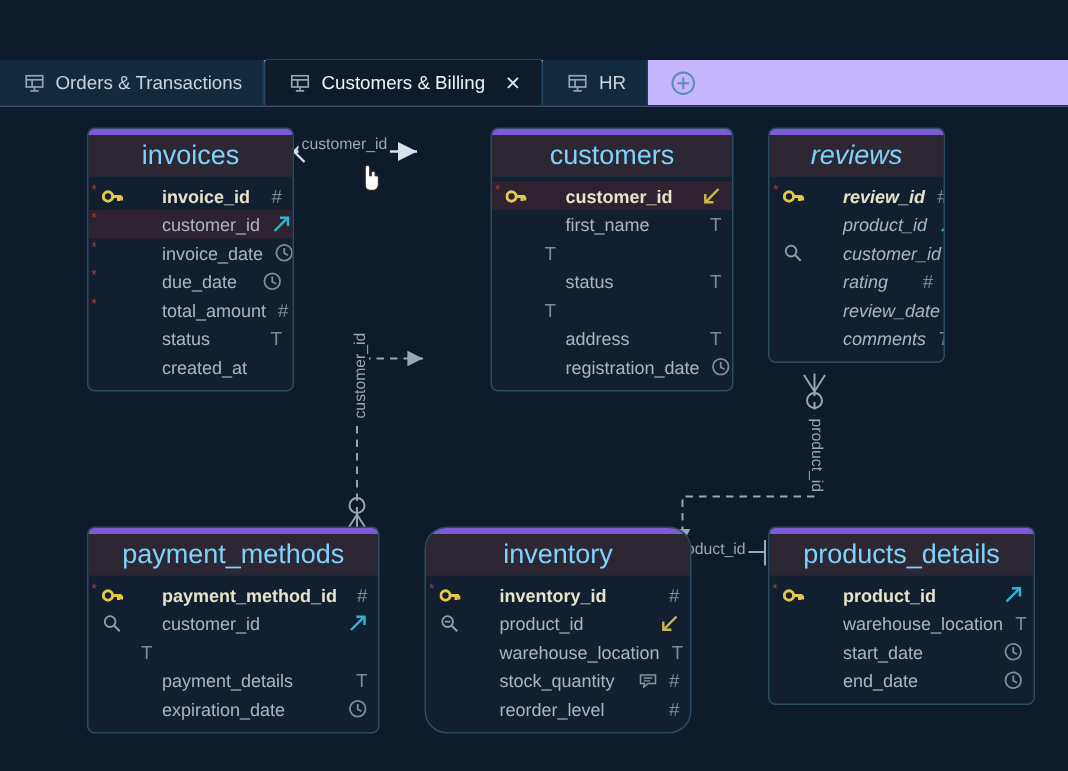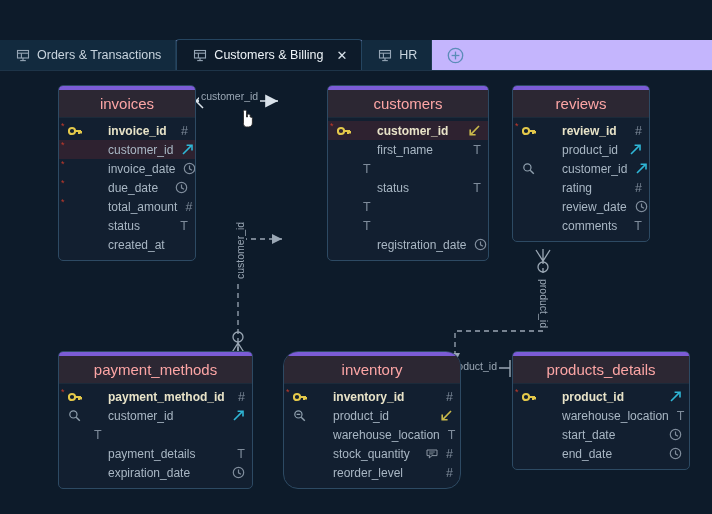--- a/index.html
+++ b/index.html
@@ -51,21 +51,21 @@
     position: absolute;
     background: #121f30;
     border: 1px solid #2d4a63;
     border-radius: 5px;
     overflow: hidden;
   }
   .tbar { height: 4px; background: #7b5cd6; }
   .thead {
     height: 28px; display: flex; align-items: center; justify-content: center;
     background: #2c2733;
-    color: #fca5a5; font-size: 15px;
+    color: #7dd3fc; font-size: 18px;
     border-bottom: 1px solid #1b2a3a;
   }
   .cols { padding: 3px 0 6px 0; }
   .col {
     position: relative;
     height: 19px;
     display: flex; align-items: center;
     padding: 0 7px 0 9px;
     font-size: 12px;
     color: #a9b7c4;
@@ -319,39 +319,40 @@
           </span>
         </div>
         <div class="col">
           <span class="keyslot"></span>
           <span class="tslot">
             <span class="t-glyph">T</span>
           </span>
         </div>
         <div class="col">
           <span class="keyslot"></span>
+          <span class="cname">address</span>
           <span class="tslot">
             <span class="t-glyph">T</span>
           </span>
         </div>
         <div class="col">
           <span class="keyslot"></span>
           <span class="cname">registration_date</span>
           <span class="tslot">
             <span>
               <svg class="ico " width="13" height="13" viewBox="0 0 13 13">
                 <circle cx="6.5" cy="6.5" r="5.2" fill="none" stroke="#7f8c9b" stroke-width="1.2"></circle>
                 <path d="M6.5,3.4 L6.5,6.8 L9,8.2" fill="none" stroke="#7f8c9b" stroke-width="1.2"></path>
               </svg>
             </span>
           </span>
         </div>
       </div>
     </div>
-    <div class="table-node" style="left: 512px; top: 54px; width: 138px;">
+    <div class="table-node" style="left: 512px; top: 54px; width: 118px; font-style: italic;">
       <div class="tbar"></div>
       <div class="thead">reviews</div>
       <div class="cols">
         <div class="col pk">
           <span class="star">*</span>
           <span class="keyslot">
             <span>
               <svg class="ico " width="14" height="12" viewBox="0 0 14 12">
                 <circle cx="4" cy="6" r="3.1" fill="none" stroke="#e3c84a" stroke-width="2"></circle>
                 <line x1="6.8" y1="6" x2="13" y2="6" stroke="#e3c84a" stroke-width="2"></line>

